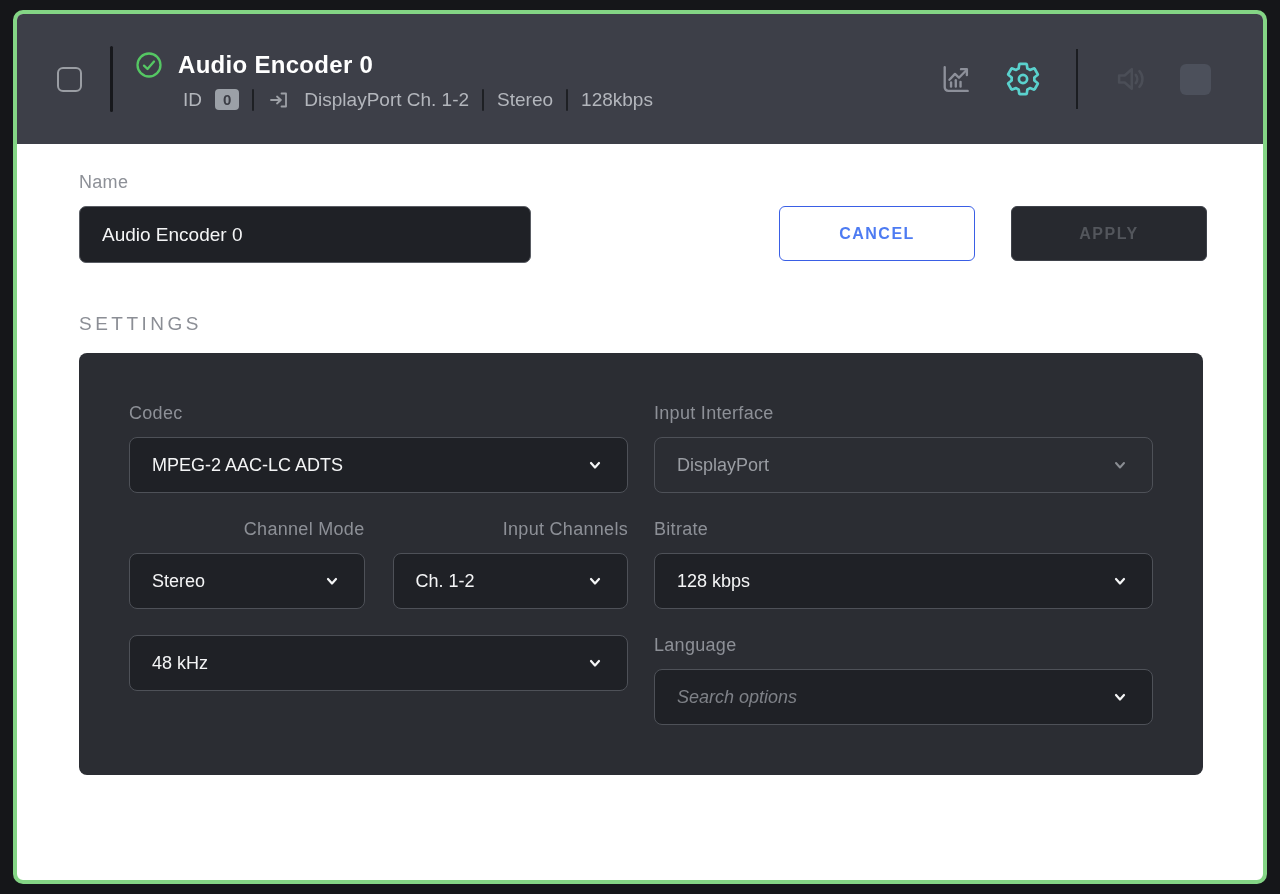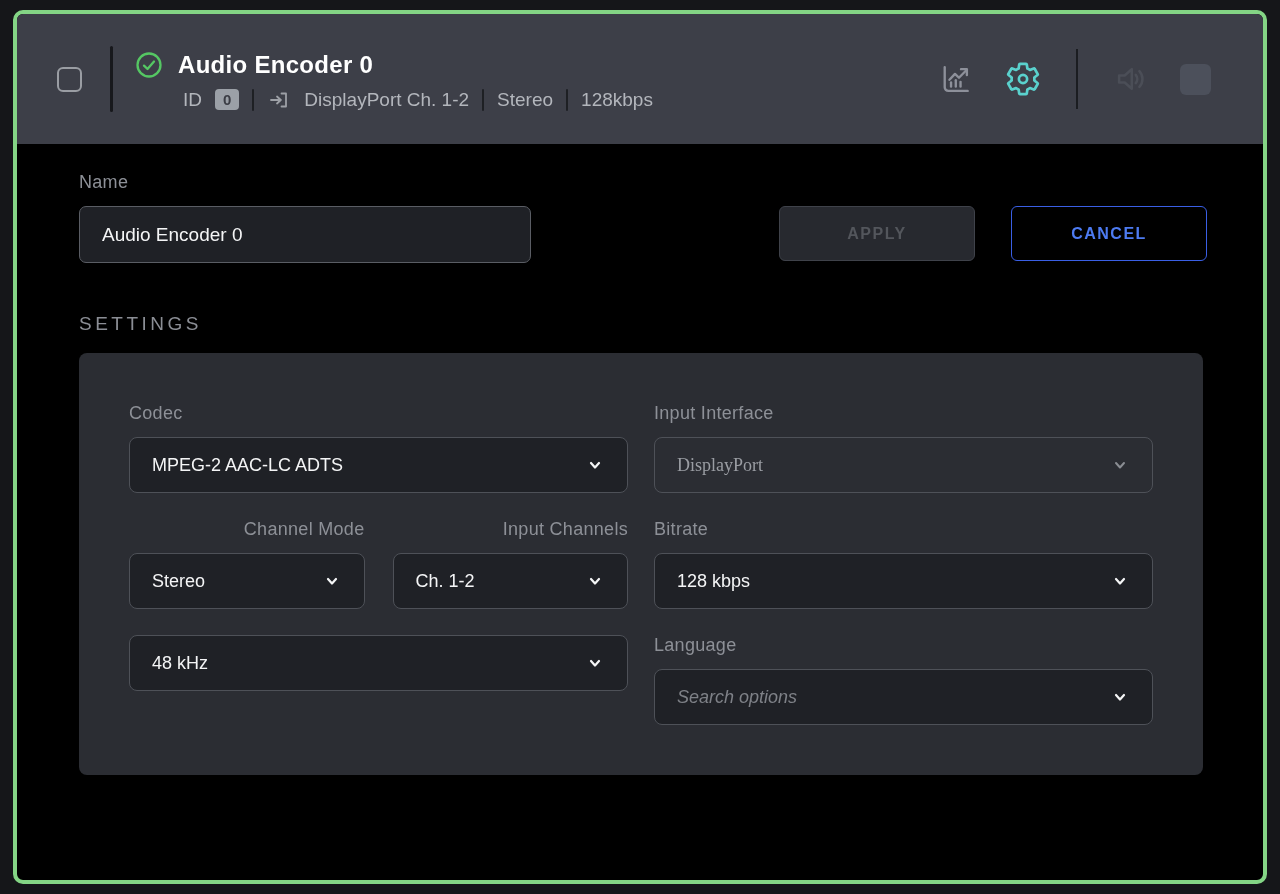--- a/index.html
+++ b/index.html
@@ -5,21 +5,21 @@
   * { margin:0; padding:0; box-sizing:border-box; }
   html,body { width:1280px; height:894px; }
   body {
     background:#151619;
     font-family:"Liberation Sans","DejaVu Sans",sans-serif;
     overflow:hidden;
   }
   .panel {
     position:absolute; top:10px; left:13px; right:13px; bottom:10px;
     border:4px solid #84d585; border-radius:10px;
-    background:#000000; overflow:hidden;
+    background:#ffffff; overflow:hidden;
     display:flex; flex-direction:column;
   }
   
   .header {
     height:130px; background:#3d3f48; flex:0 0 auto;
     display:flex; align-items:center; justify-content:space-between;
     padding:0 52px 0 40px;
   }
   .hdr-left { display:flex; align-items:center; }
   .checkbox {
@@ -86,21 +86,21 @@
     column-gap:48px; row-gap:40px;gap:26px;
   }
   .split { display:grid; grid-template-columns:1fr 1fr; column-gap:28px;text-align:right; }
   .select {
     height:56px; border:1px solid #4e5158; border-radius:8px;
     background:#1f2126; display:flex; align-items:center;
     padding:0 22px; cursor:pointer; justify-content:space-between;
   }
   .select .value { color:#f4f5f6; font-size:18px; }
   .select.disabled { background:transparent; cursor:default; }
-  .select.disabled .value { color:#9a9da3;font-family:Liberation Serif, serif; }
+  .select.disabled .value { color:#9a9da3; }
   .select .placeholder { color:#7e8187; font-style:italic; font-size:18px; }
   .chev { flex:0 0 auto; margin-left:10px; }
 </style>
 </head>
 <body>
 
 <div class="panel">
 
   <div class="header">
     <div class="hdr-left">
@@ -165,22 +165,22 @@
     </div>
   </div>
 
   <div class="main">
     <div class="form-row">
       <div>
         <label class="field-label">Name</label>
         <input class="text-input" type="text" value="Audio Encoder 0" style="">
       </div>
       <div class="btn-group">
+        <button class="btn btn-cancel">CANCEL</button>
         <button class="btn btn-apply">APPLY</button>
-        <button class="btn btn-cancel">CANCEL</button>
       </div>
     </div>
 
     <div class="settings-title">SETTINGS</div>
 
     <div class="card">
 
       <div>
         <label class="field-label">Codec</label>
         <div class="select">

